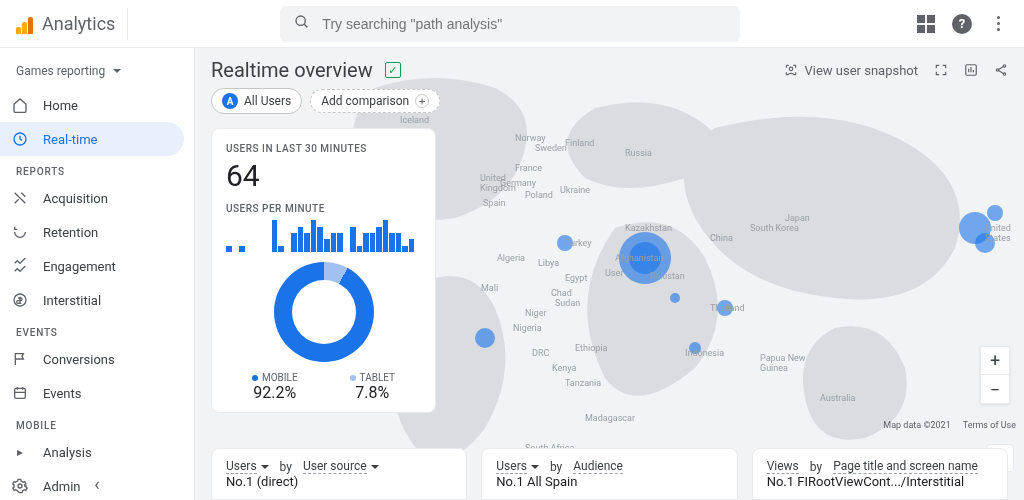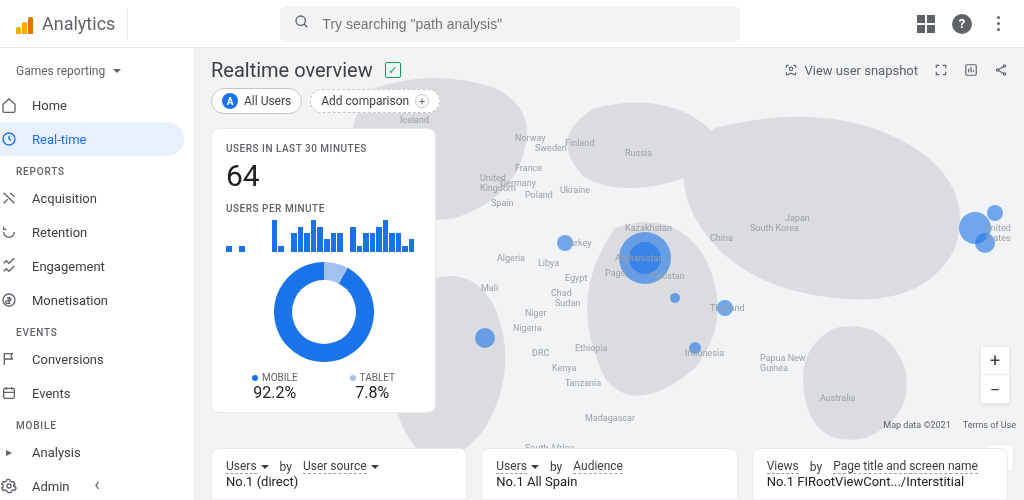--- a/index.html
+++ b/index.html
@@ -22,21 +22,21 @@
 .squares div { background:#5f6368; }
 .help { width:20px; height:20px; border-radius:50%; background:#5f6368; color:#fff; display:flex; align-items:center; justify-content:center; font-weight:700; font-size:13px; }
 .dots3 { display:flex; flex-direction:column; gap:3px; }
 .dots3 div { width:3px; height:3px; border-radius:50%; background:#5f6368; }
 
 
 .layout { display:flex; height:452px; }
 .sidebar { width:195px; border-right:1px solid #e8eaed; padding-top:6px; display:flex; flex-direction:column; position:relative; }
 .property-sel { padding:10px 16px; color:#5f6368; font-size:12px; display:flex; align-items:center; gap:8px; cursor:pointer; }
 .caret { width:0; height:0; border-left:4px solid transparent; border-right:4px solid transparent; border-top:4px solid #5f6368; }
-.nav-item { display:flex; align-items:center; gap:14px; padding:8px 0; color:#3c4043; font-size:13px; cursor:pointer; border-radius:0 20px 20px 0; margin-right:10px; }
+.nav-item { display:flex; align-items:center; gap:14px; padding:8px 11px; color:#3c4043; font-size:13px; cursor:pointer; border-radius:0 20px 20px 0; margin-right:10px; }
 .nav-item.active { background:#e8f0fe; color:#1a73e8; }
 .nav-item .ic { width:18px; height:18px; display:flex; align-items:center; justify-content:center; color:#5f6368; }
 .nav-item.active .ic { color:#1a73e8; }
 .nav-section { padding:10px 16px 4px; font-size:10px; letter-spacing:0.8px; color:#5f6368; font-weight:500; }
 .collapse { position:absolute; bottom:6px; left:50%; transform:translateX(-50%); color:#5f6368; cursor:pointer; font-size:18px; }
 
 .main { flex:1; position:relative; overflow:hidden; }
 .map { position:absolute; inset:0; background:#f1f3f4; }
 .map svg { width:100%; height:100%; }
 .dot { fill:#1a73e8; fill-opacity:0.6; }
@@ -175,21 +175,21 @@
         </span>
       <span>Engagement</span>
     </div>
     <div class="nav-item">
       <span class="ic">
           <svg width="16" height="16" viewBox="0 0 24 24" fill="none" stroke="currentColor" stroke-width="2">
             <circle cx="12" cy="12" r="9"></circle>
             <path d="M12 7v10M9 9h4a2 2 0 010 4H9a2 2 0 000 4h5"></path>
           </svg>
         </span>
-      <span>Monetisation</span>
+      <span>Interstitial</span>
     </div>
     <div class="nav-section">EVENTS</div>
     <div class="nav-item">
       <span class="ic">
           <svg width="16" height="16" viewBox="0 0 24 24" fill="none" stroke="currentColor" stroke-width="2">
             <path d="M5 21V4h12l-2 4 2 4H5"></path>
           </svg>
         </span>
       <span>Conversions</span>
     </div>
@@ -240,37 +240,37 @@
         <circle class="dot" cx="500" cy="300" r="6"></circle>
         <circle class="dot" cx="480" cy="250" r="5"></circle>
         <circle class="dot" cx="780" cy="180" r="16"></circle>
         <circle class="dot" cx="790" cy="195" r="10"></circle>
         <circle class="dot" cx="800" cy="165" r="8"></circle>
       </svg>
       <div class="countryname" style="left:320px;top:115px">France</div>
       <div class="countryname" style="left:430px;top:100px">Russia</div>
       <div class="countryname" style="left:430px;top:175px">Kazakhstan</div>
       <div class="countryname" style="left:370px;top:190px">Turkey</div>
-      <div class="countryname" style="left:410px;top:220px">Page</div>
+      <div class="countryname" style="left:410px;top:220px">User</div>
       <div class="countryname" style="left:515px;top:185px">China</div>
       <div class="countryname" style="left:330px;top:260px">Niger</div>
       <div class="countryname" style="left:380px;top:295px">Ethiopia</div>
       <div class="countryname" style="left:370px;top:330px">Tanzania</div>
       <div class="countryname" style="left:390px;top:365px">Madagascar</div>
       <div class="countryname" style="left:330px;top:395px">South Africa</div>
       <div class="countryname" style="left:490px;top:300px">Indonesia</div>
       <div class="countryname" style="left:625px;top:345px">Australia</div>
       <div class="countryname" style="left:565px;top:305px">Papua New<br>Guinea</div>
       <div class="countryname" style="left:630px;top:415px">New<br>Zealand</div>
       <div class="countryname" style="left:420px;top:205px">Afghanistan</div>
       <div class="countryname" style="left:455px;top:223px">Pakistan</div>
       <div class="countryname" style="left:515px;top:255px">Thailand</div>
       <div class="countryname" style="left:555px;top:175px">South Korea</div>
       <div class="countryname" style="left:590px;top:165px">Japan</div>
-      <div class="countryname" style="left:296px;top:150px">Spain</div>
+      <div class="countryname" style="left:288px;top:150px">Spain</div>
       <div class="countryname" style="left:305px;top:130px">Germany</div>
       <div class="countryname" style="left:330px;top:142px">Poland</div>
       <div class="countryname" style="left:365px;top:137px">Ukraine</div>
       <div class="countryname" style="left:285px;top:125px">United<br>Kingdom</div>
       <div class="countryname" style="left:320px;top:85px">Norway</div>
       <div class="countryname" style="left:340px;top:95px">Sweden</div>
       <div class="countryname" style="left:370px;top:90px">Finland</div>
       <div class="countryname" style="left:205px;top:67px">Iceland</div>
       <div class="countryname" style="left:302px;top:205px">Algeria</div>
       <div class="countryname" style="left:343px;top:210px">Libya</div>

